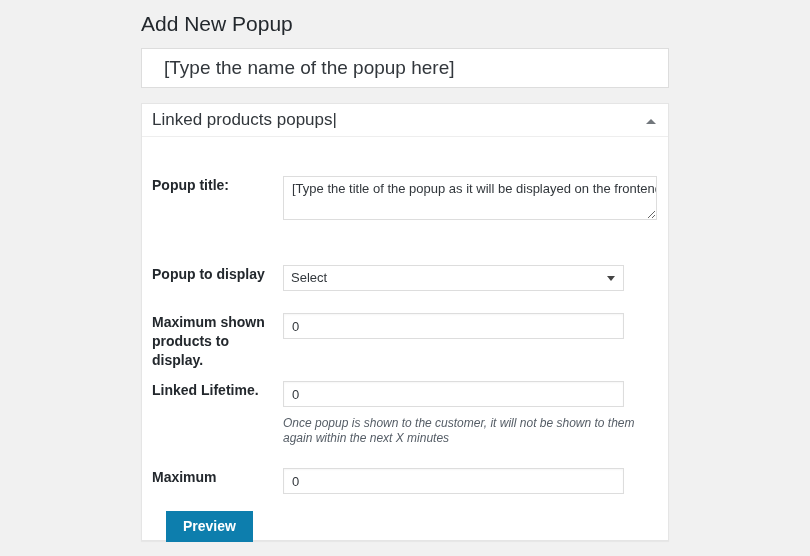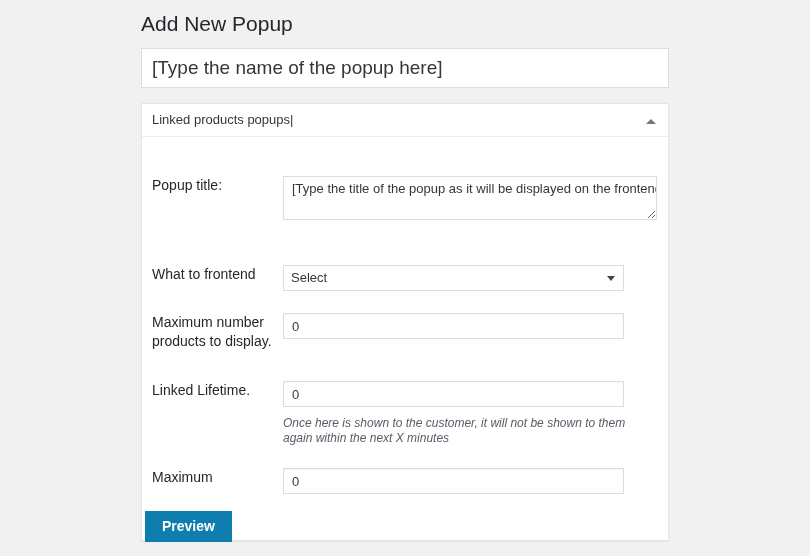--- a/index.html
+++ b/index.html
@@ -46,21 +46,21 @@
     border: 1px solid #ddd;
     box-sizing: border-box;
     box-shadow: 0 0 0 transparent;
   }
   .title-input {
     display: block;
     width: 100%;
     height: 100%;
     border: 0;
     outline: none;
-    padding: 0 10px;
+    padding: 0 22px;
     margin: 0;
     box-sizing: border-box;
     font-family: "Liberation Sans", sans-serif;
     font-size: 19px;
     font-weight: 400;
     line-height: 38px;
     color: #32373c;
     background: transparent;
   }
   .title-input::placeholder { color: #32373c; opacity: 1; }
@@ -79,21 +79,21 @@
   }
   .postbox-header {
     position: relative;
     height: 33px;
     border-bottom: 1px solid #eeeeee;
     box-sizing: border-box;
   }
   .postbox-header h2 {
     margin: 0;
     padding: 0 40px 0 10px;
-    font-size: 13px;
+    font-size: 17px;
     font-weight: 400;
     line-height: 32px;
     color: #32373c;
     white-space: nowrap;
     overflow: hidden;
   }
   .caret-text {
     color: #32373c;
     font-weight: 300;
   }
@@ -126,21 +126,21 @@
   .form-row {
     position: absolute;
     left: 0;
     right: 0;
   }
   .field-label {
     position: absolute;
     left: 10px;
     width: 130px;
     font-size: 14px;
-    font-weight: 400;
+    font-weight: 700;
     line-height: 19px;
     color: #23282d;
   }
   .field-area {
     position: absolute;
     left: 141px;
     width: 341px;
   }
 
   .text-input {
@@ -216,21 +216,21 @@
     font-style: italic;
     line-height: 15px;
     color: #555d66;
     margin: 1px 0 0 0;
     width: 352px;
   }
 
   
   .btn-preview {
     position: absolute;
-    left: 3px;
+    left: 24px;
     top: 374px;
     display: inline-block;
     height: 31px;
     padding: 0 17px;
     border: 0;
     background: #0d7ead;
     color: #ffffff;
     font-family: "Liberation Sans", sans-serif;
     font-size: 14px;
     font-weight: 700;
@@ -263,43 +263,43 @@
     <div class="postbox-body">
 
       <div class="form-row" style="top:39px;">
         <div class="field-label">Popup title:</div>
         <div class="field-area">
           <textarea class="textarea-input" style="">[Type the title of the popup as it will be displayed on the frontend.)</textarea>
         </div>
       </div>
 
       <div class="form-row" style="top:128px;">
-        <div class="field-label">What to frontend</div>
+        <div class="field-label">Popup to display</div>
         <div class="field-area">
           <div class="select-wrap">
             <select class="select-input">
               <option>Select</option>
             </select>
             <span class="select-arrow"></span>
           </div>
         </div>
       </div>
 
       <div class="form-row" style="top:176px;">
-        <div class="field-label">Maximum number products to display.</div>
+        <div class="field-label">Maximum shown products to display.</div>
         <div class="field-area">
           <input class="text-input" type="text" value="0" style="">
         </div>
       </div>
 
       <div class="form-row" style="top:244px;">
         <div class="field-label">Linked Lifetime.</div>
         <div class="field-area">
           <input class="text-input" type="text" value="0" style="">
-          <div class="help-text" style="margin-top:9px;">Once here is shown to the customer, it will not be shown to them again within the next X minutes</div>
+          <div class="help-text" style="margin-top:9px;">Once popup is shown to the customer, it will not be shown to them again within the next X minutes</div>
         </div>
       </div>
 
       <div class="form-row" style="top:331px;">
         <div class="field-label">Maximum</div>
         <div class="field-area">
           <input class="text-input" type="text" value="0" style="">
         </div>
       </div>
 

